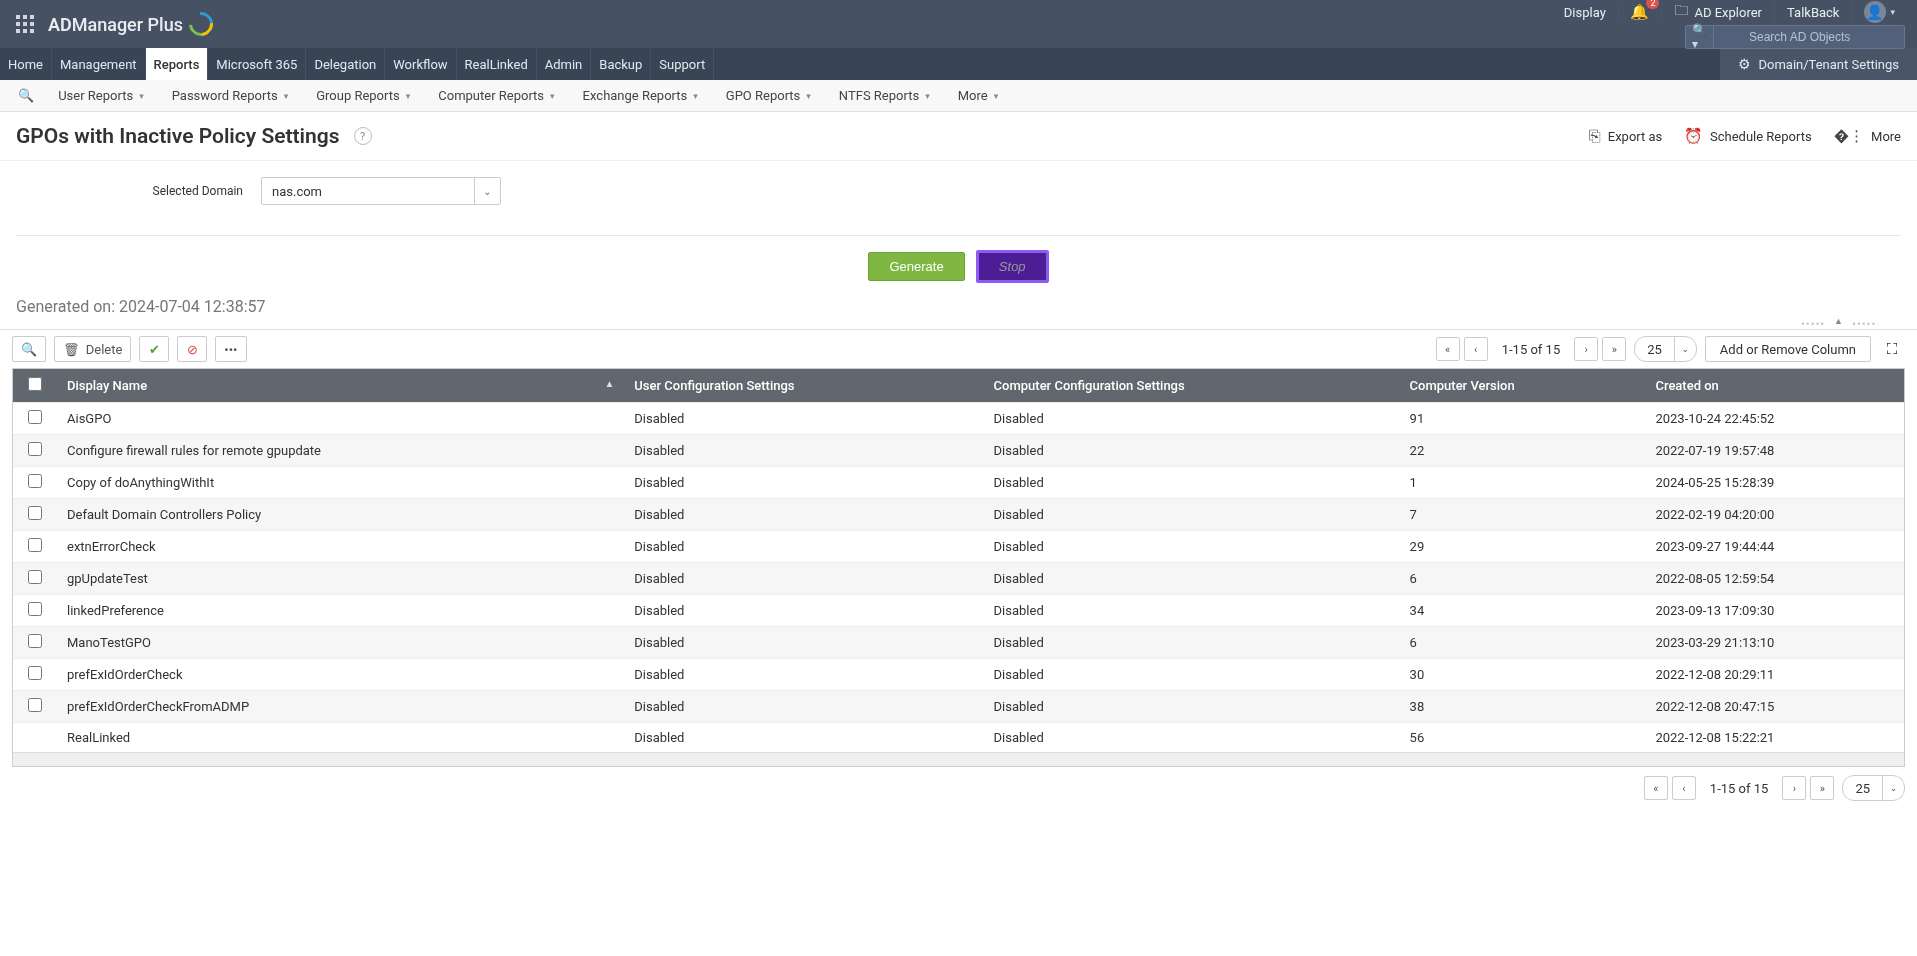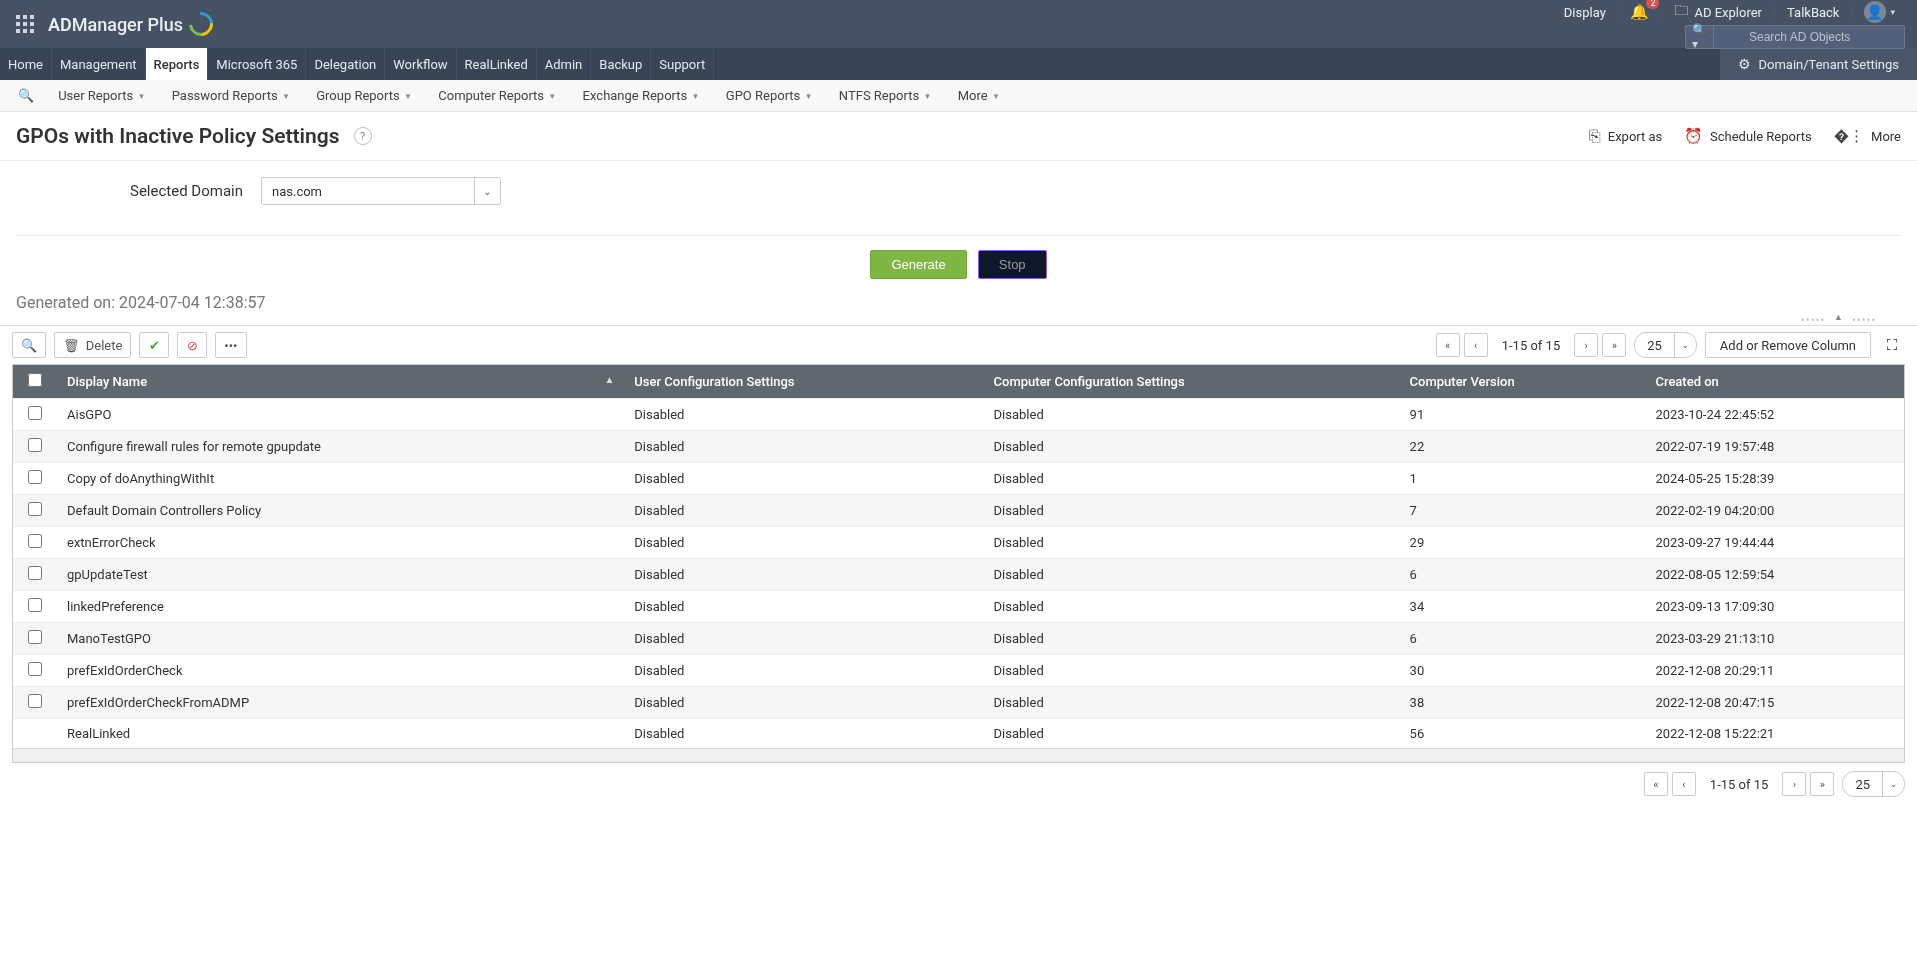--- a/index.html
+++ b/index.html
@@ -46,31 +46,31 @@
 
 .page-head { display: flex; align-items: center; padding: 12px 16px; border-bottom: 1px solid #eee; }
 .page-title { font-size: 21px; font-weight: 600; color: #333; }
 .help-ico { margin-left: 14px; width: 18px; height: 18px; border: 1px solid #bbb; border-radius: 50%; display: flex; align-items: center; justify-content: center; font-size: 11px; color: #888; cursor: pointer; }
 .page-actions { margin-left: auto; display: flex; align-items: center; gap: 22px; }
 .page-actions .act { display: flex; align-items: center; cursor: pointer; color: #333; font-size: 13px; }
 .page-actions .act .ico { margin-right: 7px; font-size: 15px; color: #444; }
 
 
 .filter-row { padding: 16px 16px 8px 16px; display: flex; align-items: center; }
-.filter-label { width: 245px; text-align: right; padding-right: 18px; color: #333; font-size: 15px; }
+.filter-label { width: 245px; text-align: right; padding-right: 18px; color: #333; font-size: 12px; }
 .select-box { display: flex; align-items: center; border: 1px solid #ccc; border-radius: 2px; height: 28px; width: 240px; }
 .select-box .val { flex: 1; padding: 0 10px; font-size: 13px; color: #333; }
 .select-box .dd { width: 26px; border-left: 1px solid #ccc; height: 100%; display: flex; align-items: center; justify-content: center; cursor: pointer; color: #666; font-size: 10px; }
 
 .divider { border-top: 1px solid #e8e8e8; margin: 22px 16px 0 16px; }
 
 
 .gen-row { text-align: center; padding: 14px 0; }
 .btn-gen { background: #7fb742; color: #fff; border: 1px solid #6fa338; padding: 6px 20px; border-radius: 2px; font-size: 13px; cursor: pointer; margin-right: 8px; }
-.btn-stop { background: #0f172a; color: #999; border: 1px solid #8b5cf6; padding: 6px 20px; border-radius: 2px; font-size: 13px; cursor: not-allowed; }
+.btn-stop { background: #4c1d95; color: #999; border: 3px solid #8b5cf6; padding: 6px 20px; border-radius: 2px; font-size: 13px; cursor: not-allowed; font-style: italic; }
 .gen-time { text-align: left; padding: 0 16px 6px 16px; color: #777; font-size: 16px; }
 
 
 .drag-handle { text-align: right; padding-right: 40px; margin-top: -8px; }
 .drag-handle .grip { display: inline-block; color: #bbb; letter-spacing: 2px; font-size: 8px; line-height: 4px; cursor: ns-resize; }
 .drag-handle .arrow-up { font-size: 9px; color: #888; vertical-align: 2px; }
 
 
 .tbl-toolbar { display: flex; align-items: center; padding: 6px 12px; border-top: 1px solid #ddd; }
 .tbl-toolbar .left { display: flex; align-items: center; gap: 8px; }

